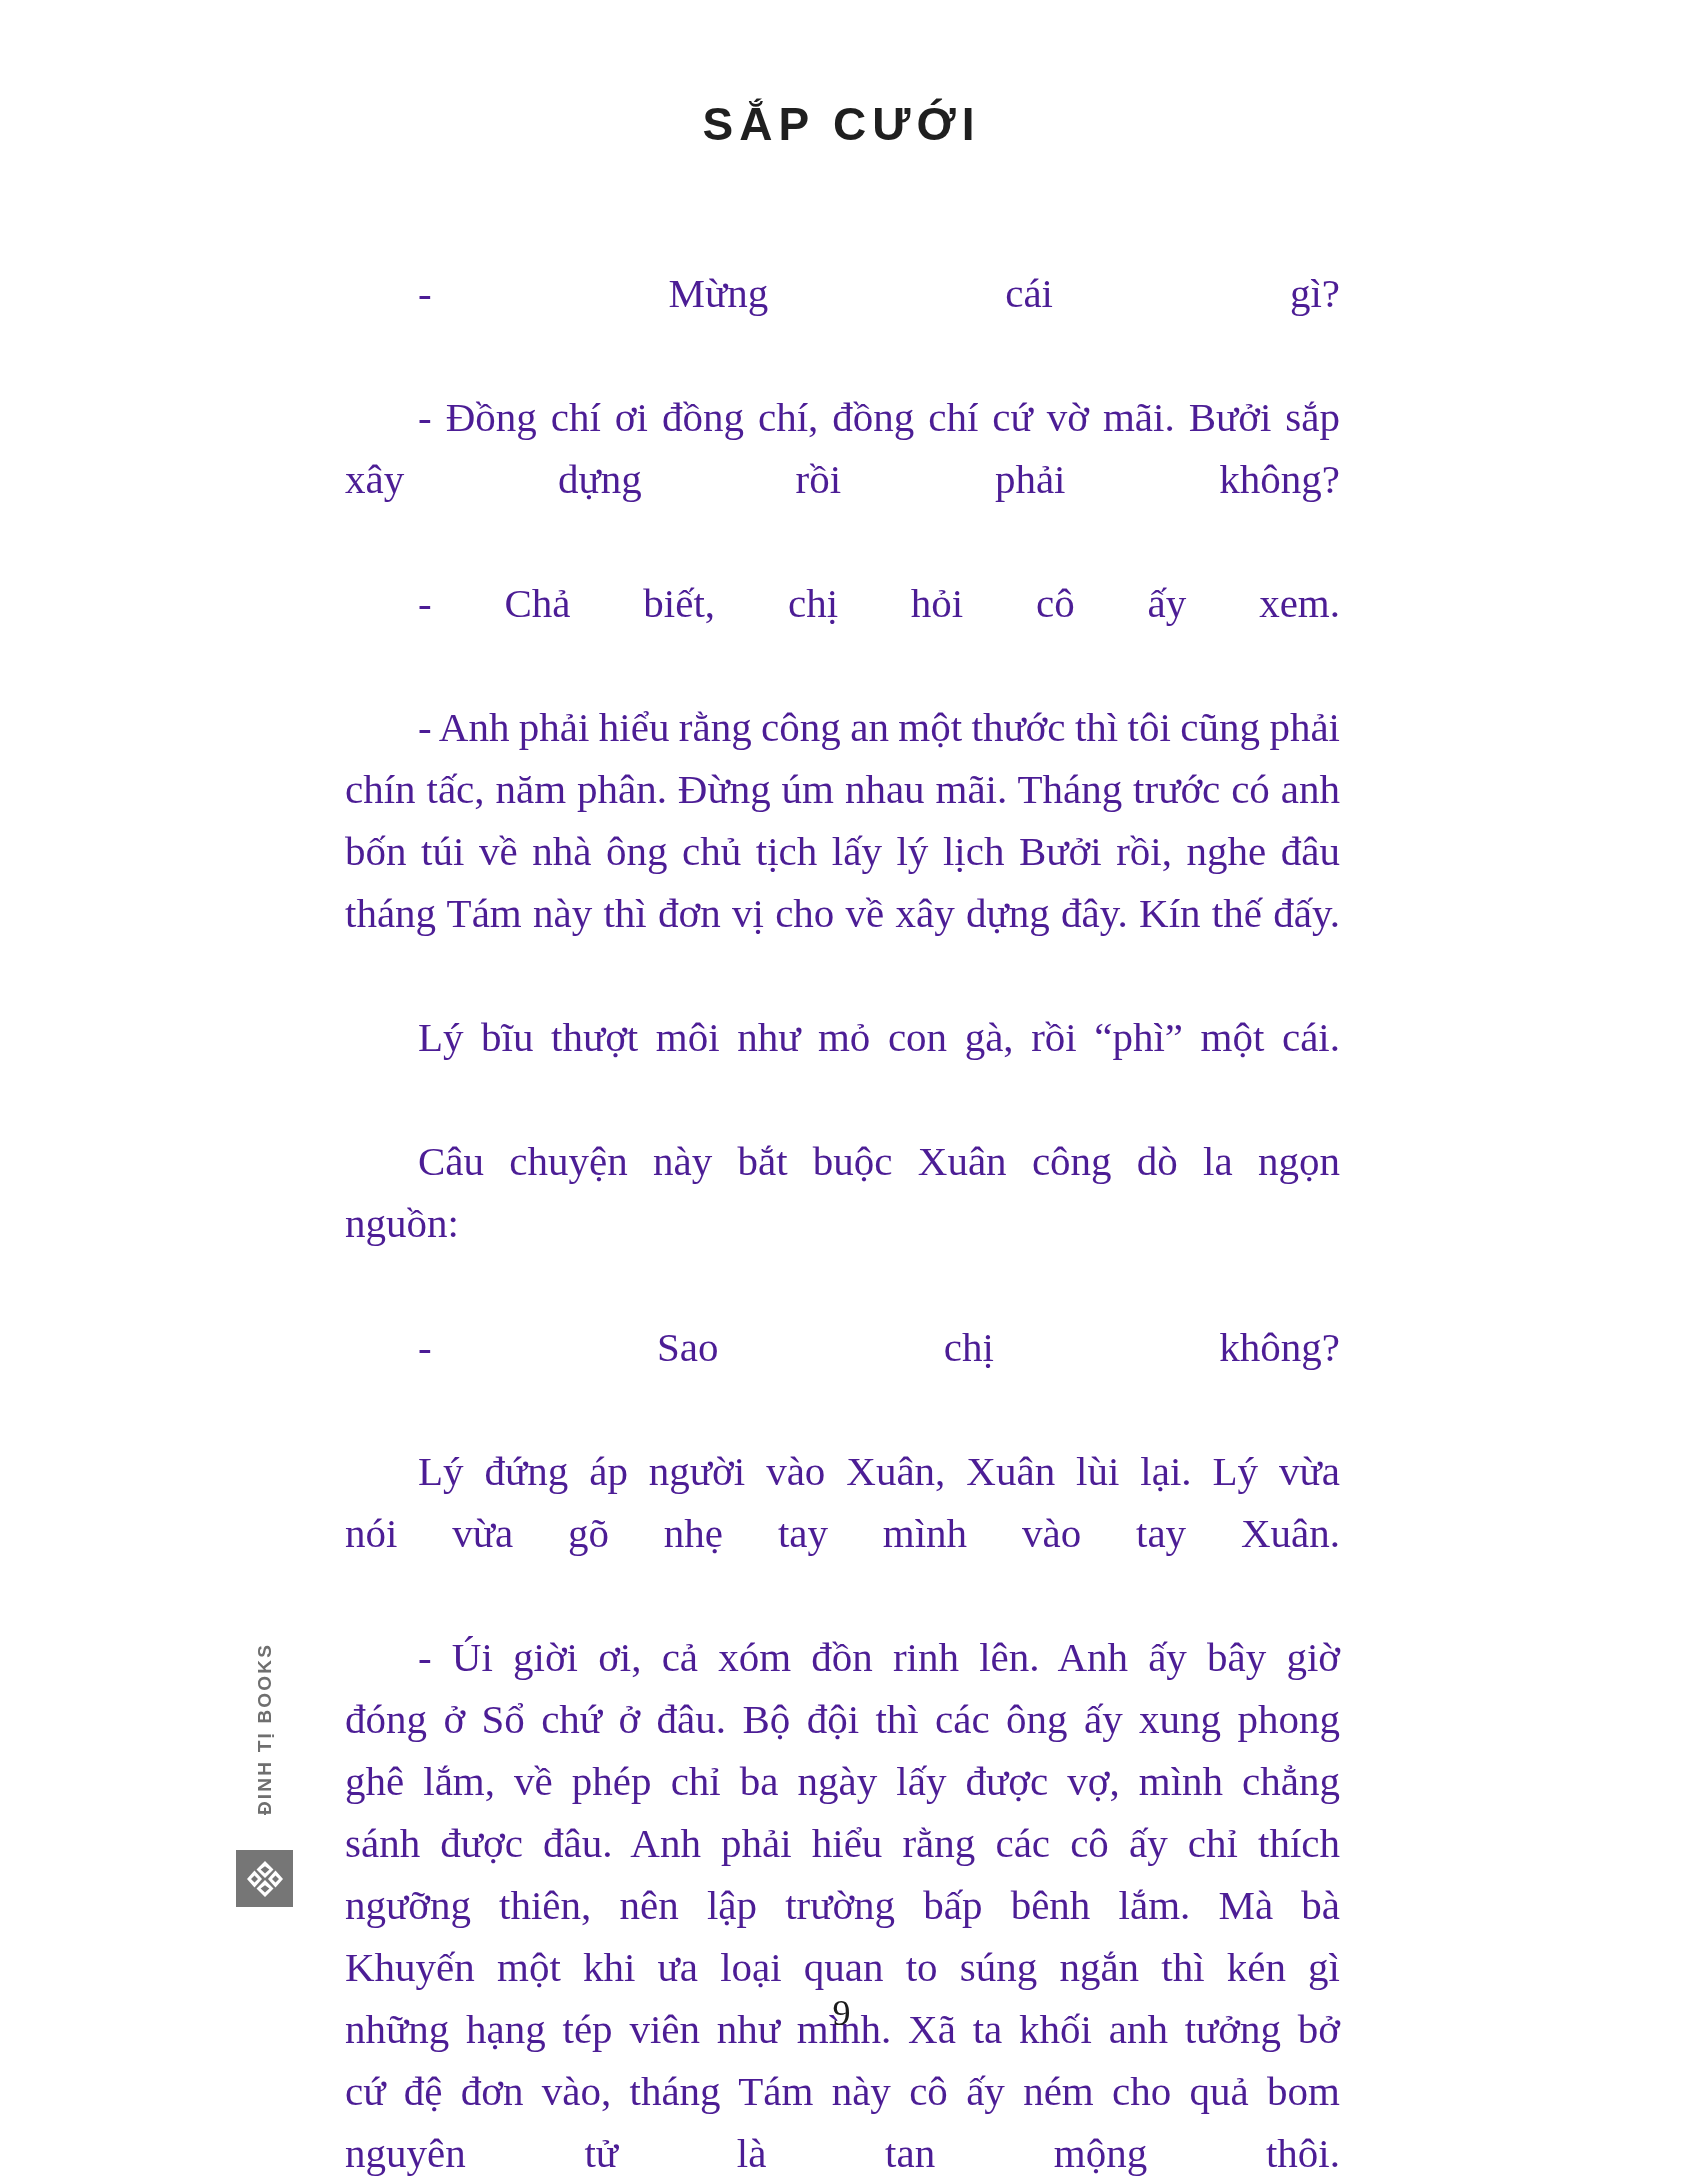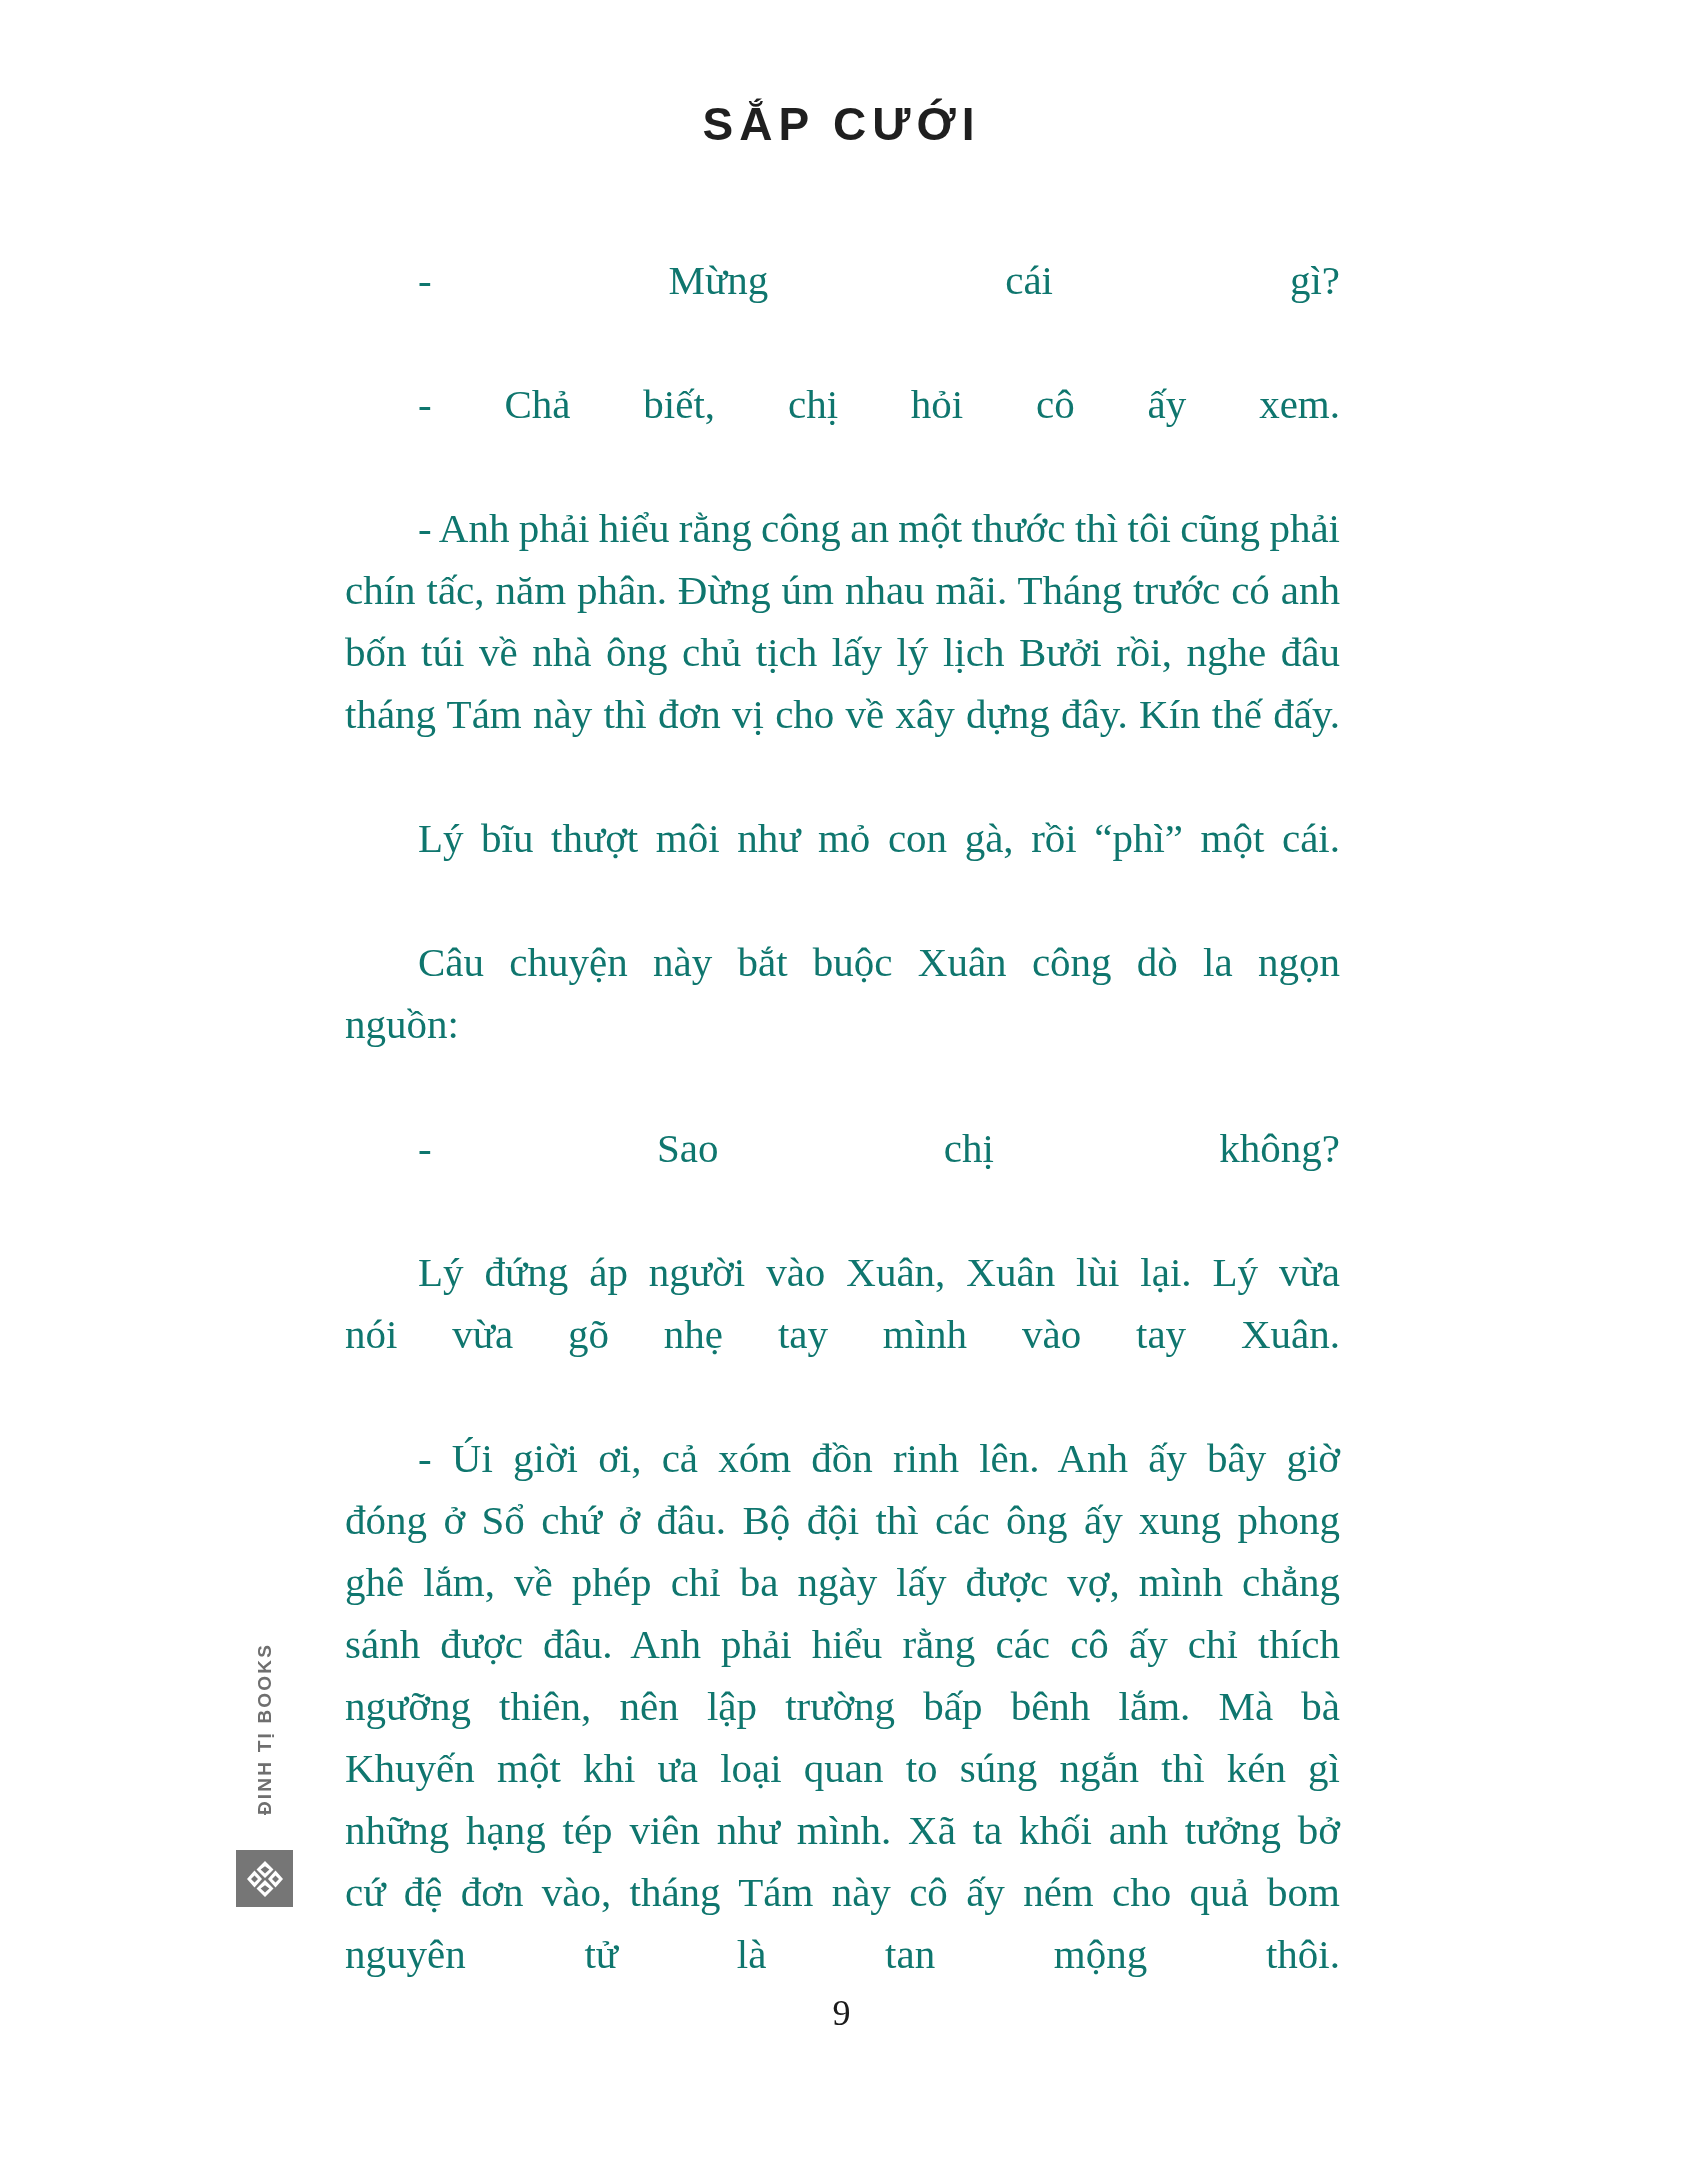--- a/index.html
+++ b/index.html
@@ -76,24 +76,24 @@
   .imprint-logo svg { display: block; }
 
   
   .textblock {
     position: absolute;
     left: 345px;
     top: 246px;
     width: 995px;
   }
   .para {
-    margin: 3px 0 0 0;
+    margin: 16px 0 0 0;
     font-size: 41px;
     line-height: 62px;
-    color: #0f766e;
+    color: #4c1d95;
     text-align: justify;
     text-indent: 73px;
     font-stretch: condensed;
     word-spacing: -1px;
   }
   .para + .para { margin-top: 0; }
   
   .para::after {
     content: "";
     display: inline-block;
@@ -135,20 +135,21 @@
             <path d="M10.5 12.5 L18 21 L10.5 29.5 L3 21 Z M10.5 17.5 L7 21 L10.5 24.6 L14 21 Z"></path>
             <path d="M31.5 12.5 L39 21 L31.5 29.5 L24 21 Z M31.5 17.5 L28 21 L31.5 24.6 L35 21 Z"></path>
           </g>
         </svg>
       </span>
     </div>
   </div>
 
   <div class="textblock">
     <p class="para">- Mừng cái gì?</p>
+    <p class="para">- Đồng chí ơi đồng chí, đồng chí cứ vờ mãi. Bưởi sắp xây dựng rồi phải không?</p>
     <p class="para">- Chả biết, chị hỏi cô ấy xem.</p>
     <p class="para">- Anh phải hiểu rằng công an một thước thì tôi cũng phải chín tấc, năm phân. Đừng úm nhau mãi. Tháng trước có anh bốn túi về nhà ông chủ tịch lấy lý lịch Bưởi rồi, nghe đâu tháng Tám này thì đơn vị cho về xây dựng đây. Kín thế đấy.</p>
     <p class="para">Lý bĩu thượt môi như mỏ con gà, rồi “phì” một cái.</p>
     <p class="para looser">Câu chuyện này bắt buộc Xuân công dò la ngọn nguồn:</p>
     <p class="para">- Sao chị không?</p>
     <p class="para loose">Lý đứng áp người vào Xuân, Xuân lùi lại. Lý vừa nói vừa gõ nhẹ tay mình vào tay Xuân.</p>
     <p class="para loose">- Úi giời ơi, cả xóm đồn rinh lên. Anh ấy bây giờ đóng ở Sổ chứ ở đâu. Bộ đội thì các ông ấy xung phong ghê lắm, về phép chỉ ba ngày lấy được vợ, mình chẳng sánh được đâu. Anh phải hiểu rằng các cô ấy chỉ thích ngưỡng thiên, nên lập trường bấp bênh lắm. Mà bà Khuyến một khi ưa loại quan to súng ngắn thì kén gì những hạng tép viên như mình. Xã ta khối anh tưởng bở cứ đệ đơn vào, tháng Tám này cô ấy ném cho quả bom nguyên tử là tan mộng thôi.</p>
   </div>
 
   <div class="folio">

